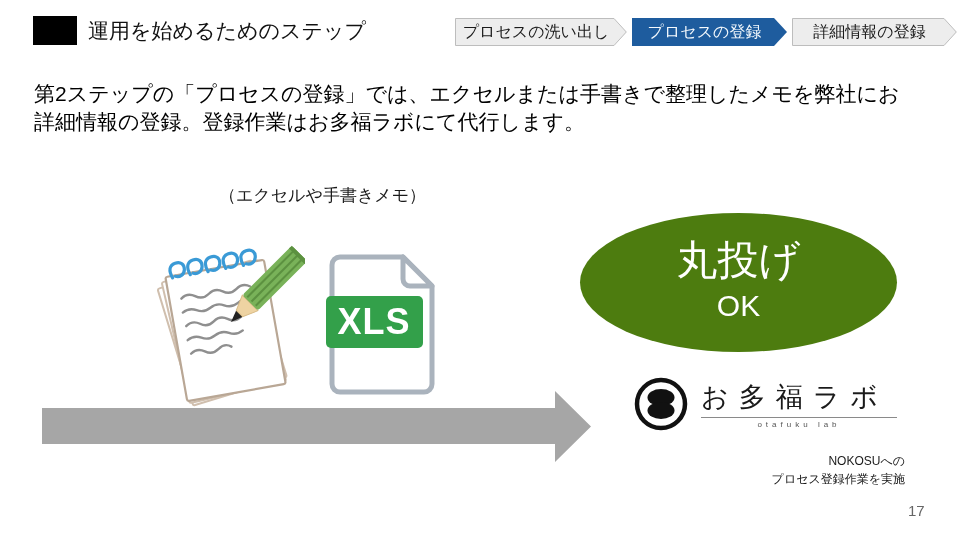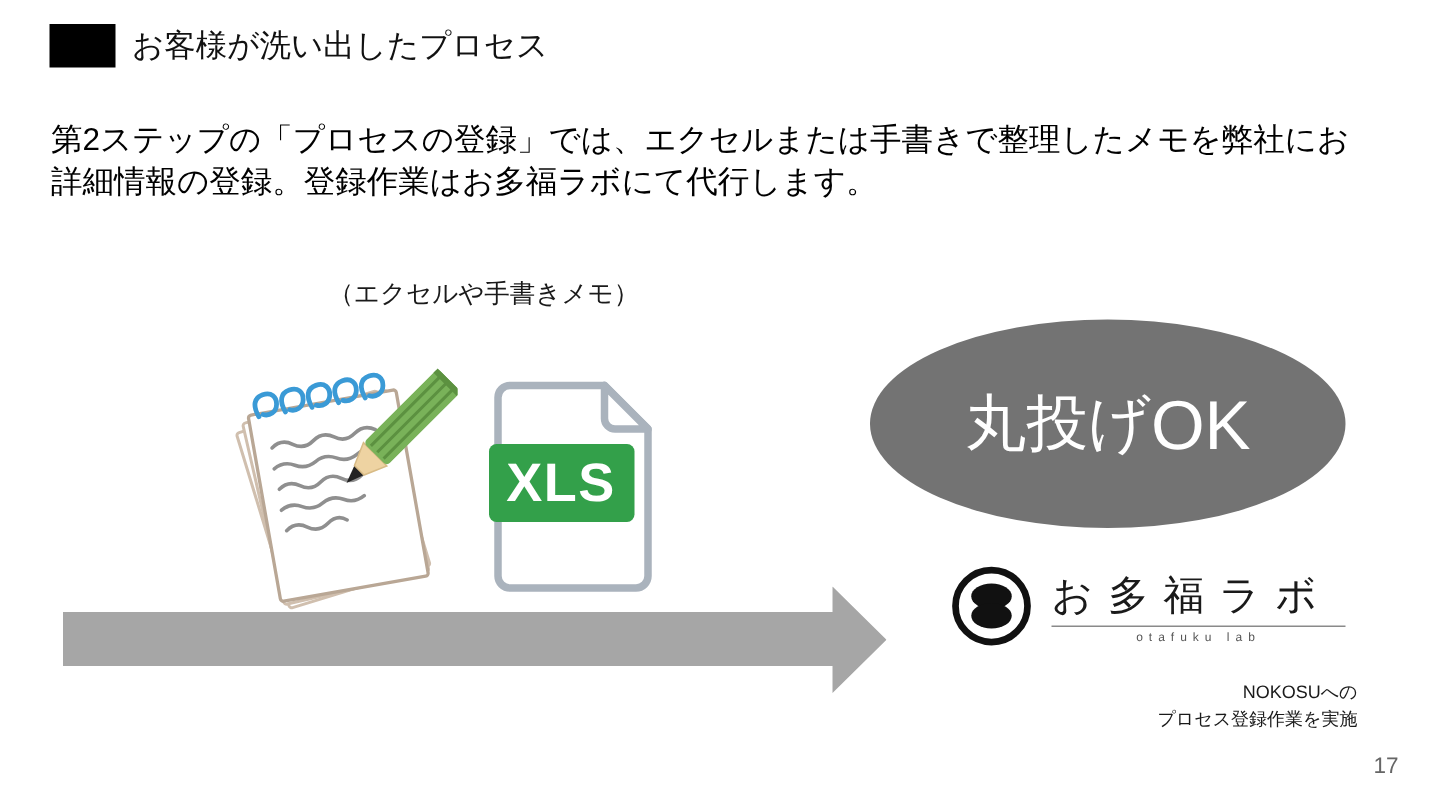--- a/index.html
+++ b/index.html
@@ -23,44 +23,64 @@
     color:#000;line-height:28px;white-space:nowrap;letter-spacing:0;}
   
   .source-label{position:absolute;left:150px;top:184px;width:345px;text-align:center;
     font-size:17px;color:#1a1a1a;line-height:23px;}
   .notepad{position:absolute;left:153px;top:244px;}
   .xlsicon{position:absolute;left:323px;top:253px;}
   
   .flow-arrow{position:absolute;left:42px;top:391px;}
   
   .bubble{position:absolute;left:580px;top:213px;width:317px;height:139px;border-radius:50%;
-    background:#737373;display:flex;flex-direction:row;align-items:center;justify-content:center;
+    background:#4d7c0f;display:flex;flex-direction:column;align-items:center;justify-content:center;
     color:#fff;}
   .bubble .l1{font-size:41px;line-height:47px;}
-  .bubble .l2{font-size:46px;line-height:44px;}
+  .bubble .l2{font-size:30px;line-height:44px;}
   .logo-mark{position:absolute;left:632px;top:375px;}
   .logo-text{position:absolute;left:701px;top:380px;width:198px;}
   .logo-name{font-family:"Liberation Serif","DejaVu Serif",serif;font-size:27px;letter-spacing:10px;
     color:#1a1a1a;white-space:nowrap;line-height:34px;}
   .logo-divider{width:196px;height:1px;background:#8a8a8a;margin-top:3px;}
   .logo-sub{width:196px;text-align:center;font-size:8px;letter-spacing:4px;color:#555;
     margin-top:2px;line-height:9px;}
   .result-caption{position:absolute;left:585px;top:452px;width:320px;text-align:right;
     font-size:12px;line-height:18px;color:#1a1a1a;}
-  .page-number{position:absolute;left:908px;top:502px;width:32px;text-align:center;
+  .page-number{position:absolute;left:908px;top:502px;width:32px;text-align:left;
     font-size:15px;color:#666;}
 </style>
 </head>
 <body>
 
 <div class="slide">
 
   <div class="title-marker"></div>
-  <div class="page-title">お客様が洗い出したプロセス</div>
+  <div class="page-title">運用を始めるためのステップ</div>
 
+  <div class="steps">
+    <div class="step" style="width:172px">
+      <svg width="172" height="28">
+        <polygon points="0.5,0.5 159,0.5 171.3,14 159,27.5 0.5,27.5" fill="#EDEDED" stroke="#BDBDBD" stroke-width="1"></polygon>
+      </svg>
+      <div class="lbl">プロセスの洗い出し</div>
+    </div>
+    <div class="step active" style="width:155px">
+      <svg width="155" height="28">
+        <polygon points="0,0 142,0 155,14 142,28 0,28" fill="#1E5C9E"></polygon>
+      </svg>
+      <div class="lbl">プロセスの登録</div>
+    </div>
+    <div class="step" style="width:165px">
+      <svg width="165" height="28">
+        <polygon points="0.5,0.5 152,0.5 164.3,14 152,27.5 0.5,27.5" fill="#EDEDED" stroke="#BDBDBD" stroke-width="1"></polygon>
+      </svg>
+      <div class="lbl">詳細情報の登録</div>
+    </div>
+  </div>
 
   <div class="body-text">
     <div>第2ステップの「プロセスの登録」では、エクセルまたは手書きで整理したメモを弊社にお</div>
     <div>詳細情報の登録。登録作業はお多福ラボにて代行します。</div>
   </div>
 
   <div class="source-label">
     <div>（エクセルや手書きメモ）</div>
   </div>
 

